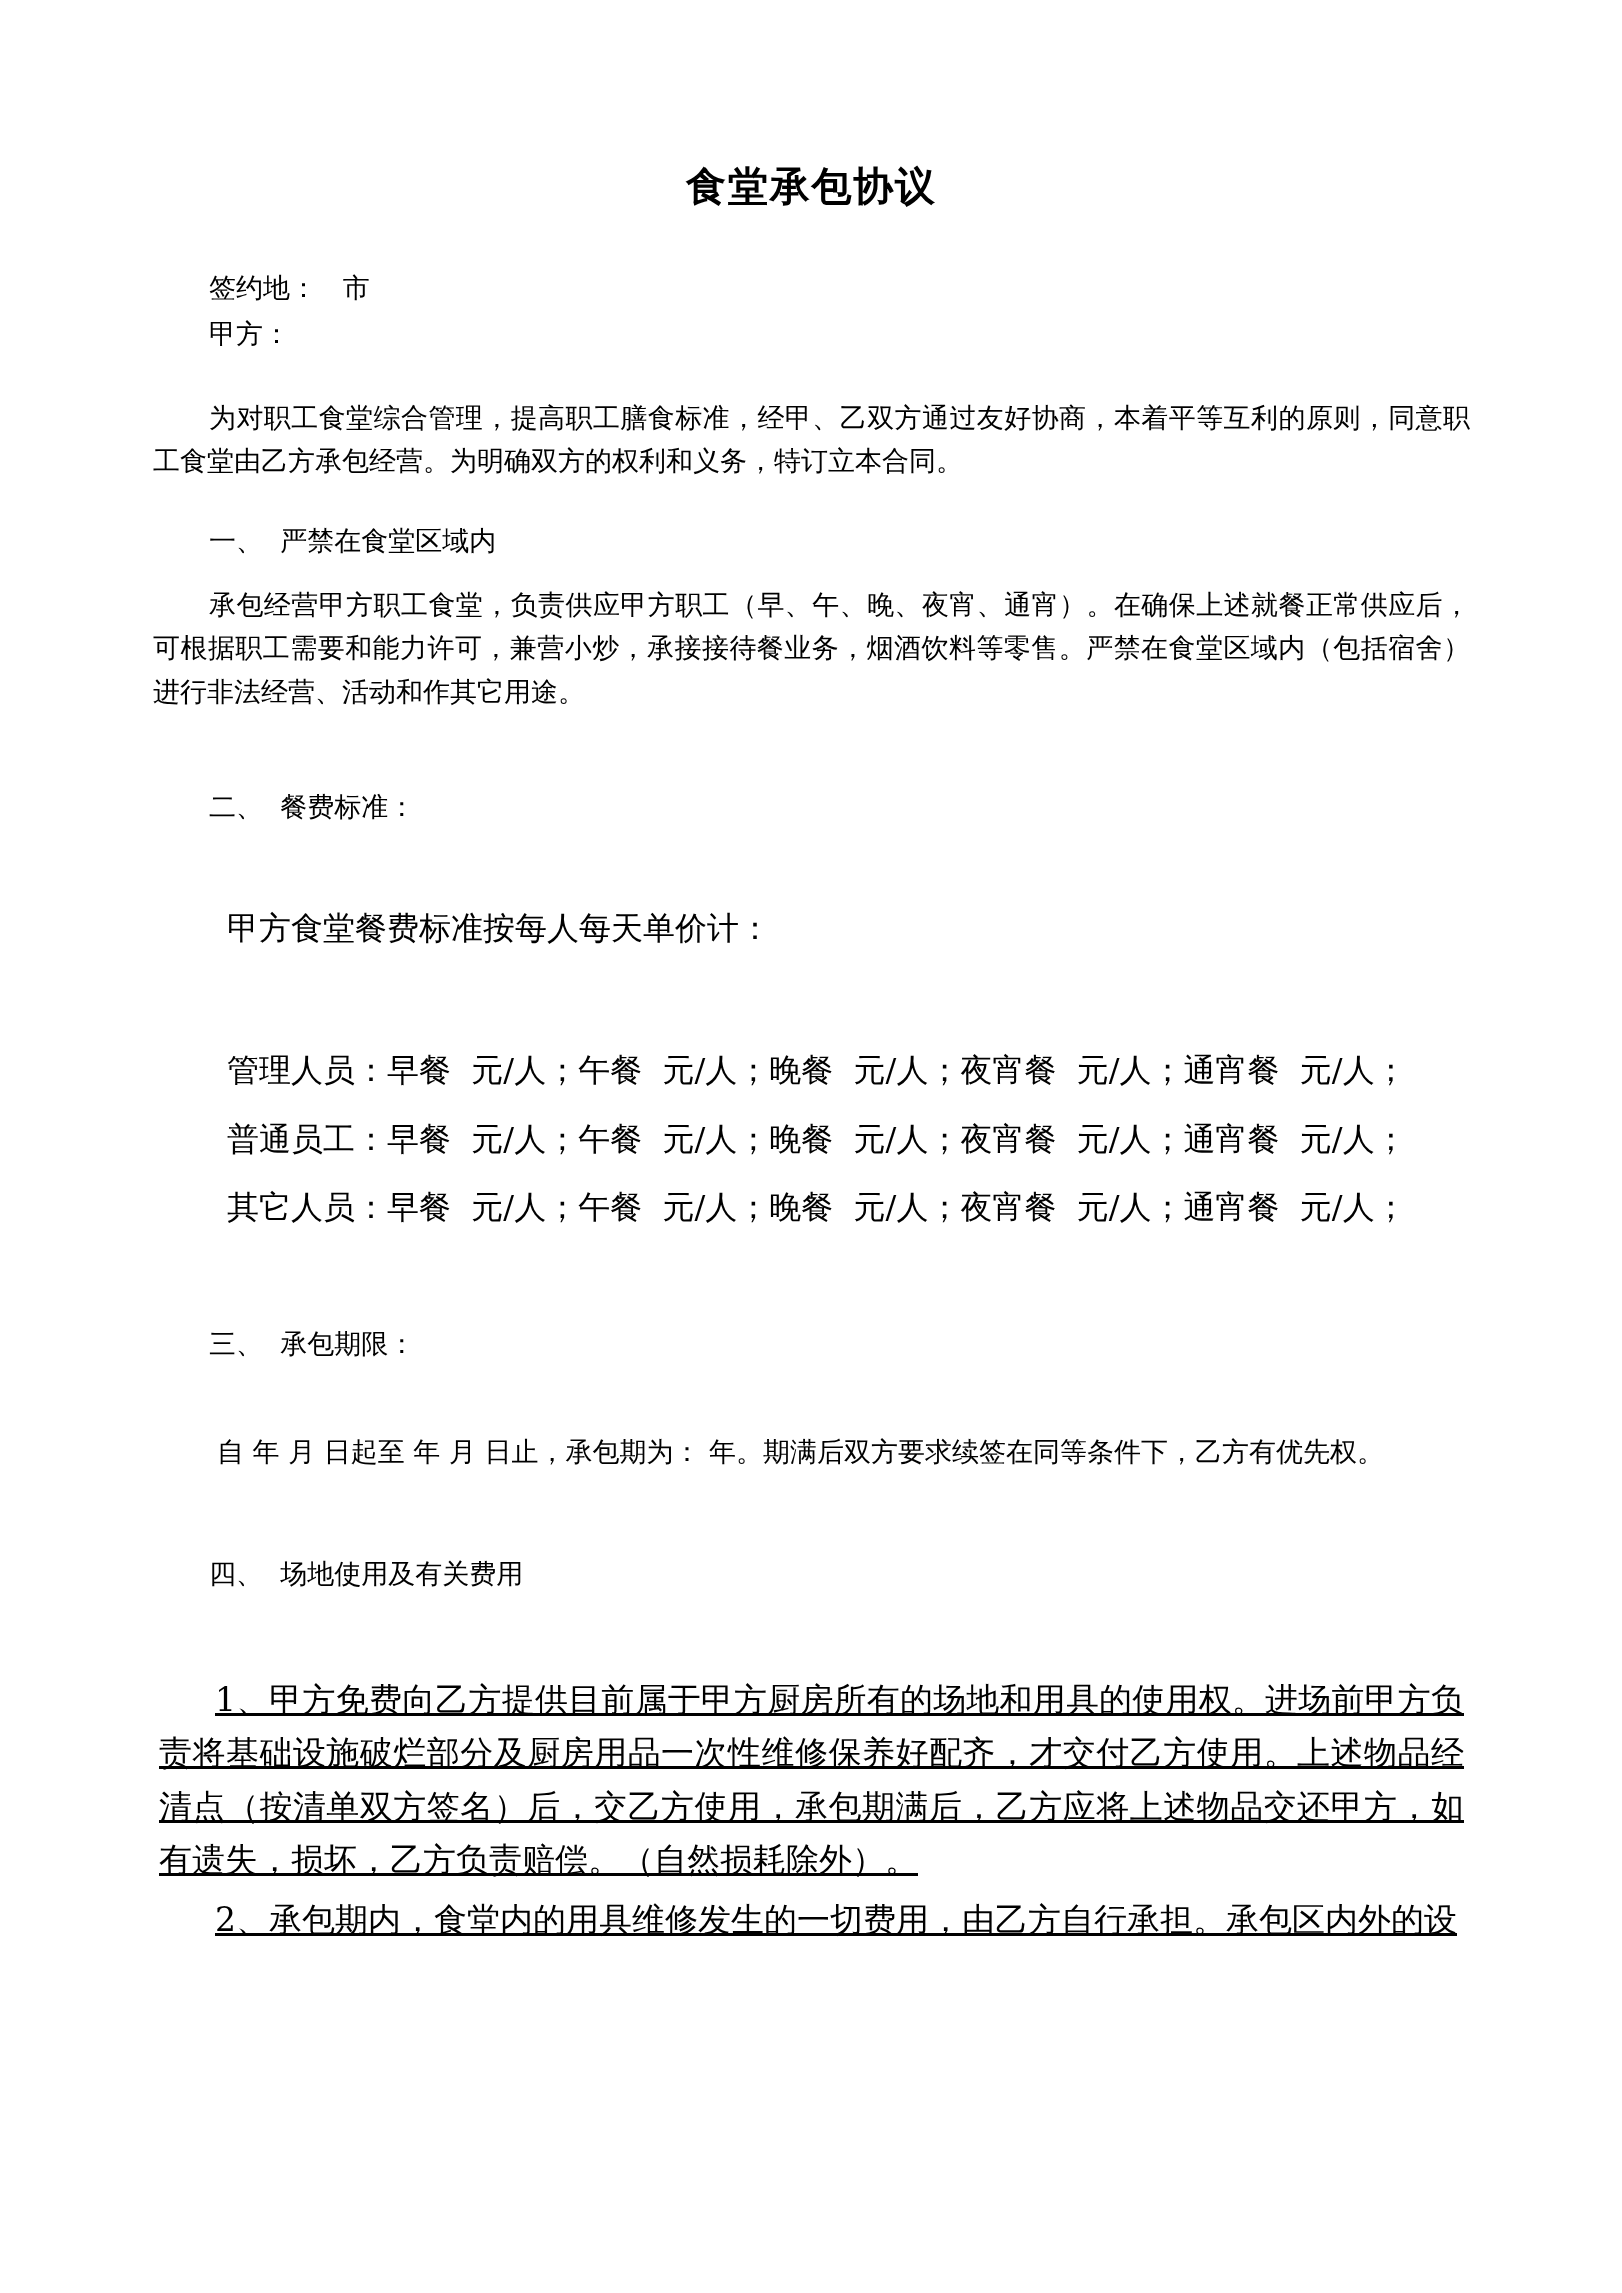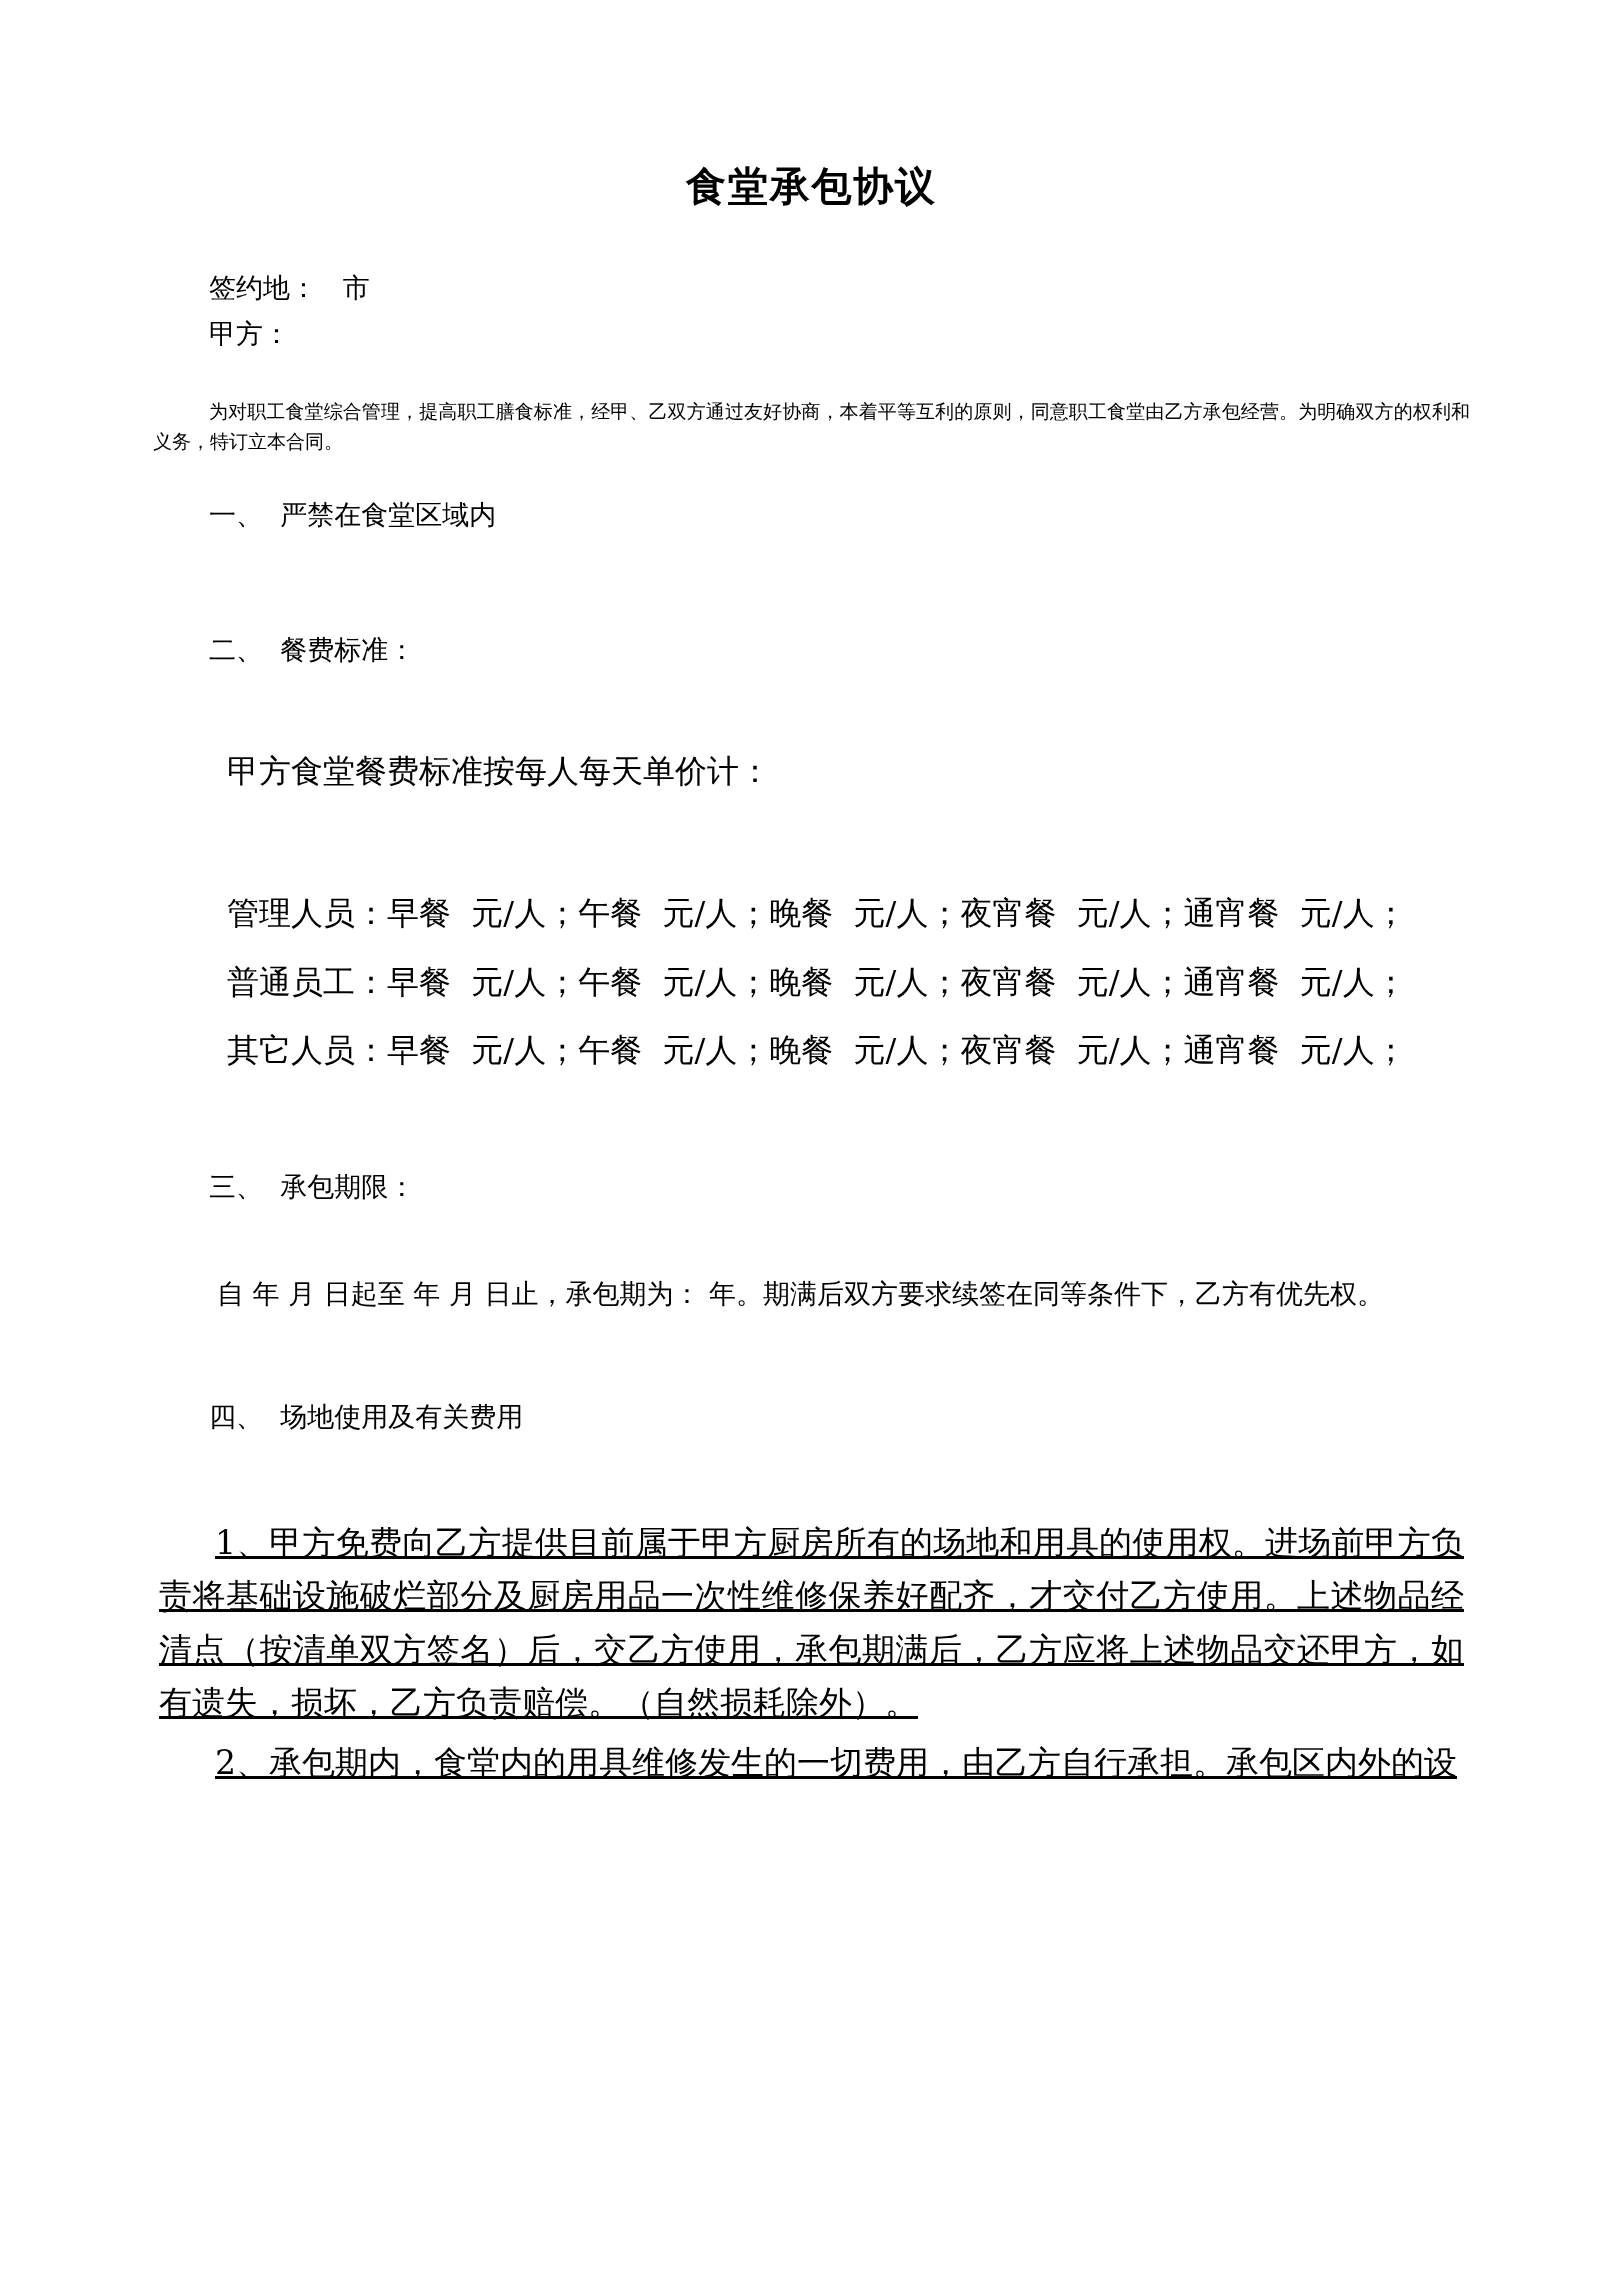--- a/index.html
+++ b/index.html
@@ -30,21 +30,21 @@
   .party-line {
     margin: 0 0 3.6px 0;
     padding-left: 56px;
     font-size: 27px;
     line-height: 1.58;
     white-space: pre;
   }
   .para {
     margin: 0 0 0 0;
     text-indent: 56px;
-    font-size: 19px;
+    font-size: 27px;
     line-height: 1.62;
     text-align: justify;
     text-justify: inter-ideograph;
   }
   .gap-sm { height: 20px; }
   .gap-md { height: 36px; }
   .gap-lg { height: 56px; }
   .gap-xl { height: 71px; }
   .heading {
     margin: 0;
@@ -91,20 +91,21 @@
   <div class="gap-md"></div>
 
   <p class="para">为对职工食堂综合管理，提高职工膳食标准，经甲、乙双方通过友好协商，本着平等互利的原则，同意职工食堂由乙方承包经营。为明确双方的权利和义务，特订立本合同。</p>
 
   <div class="gap-md"></div>
 
   <p class="heading">一、  严禁在食堂区域内</p>
 
   <div class="gap-sm"></div>
 
+  <p class="para">承包经营甲方职工食堂，负责供应甲方职工（早、午、晚、夜宵、通宵）。在确保上述就餐正常供应后，可根据职工需要和能力许可，兼营小炒，承接接待餐业务，烟酒饮料等零售。严禁在食堂区域内（包括宿舍）进行非法经营、活动和作其它用途。</p>
 
   <div class="gap-xl"></div>
 
   <p class="heading">二、  餐费标准：</p>
 
   <div class="gap-lg"></div>
 
   <p class="rate-line">甲方食堂餐费标准按每人每天单价计：</p>
 
   <div class="gap-lg"></div>

